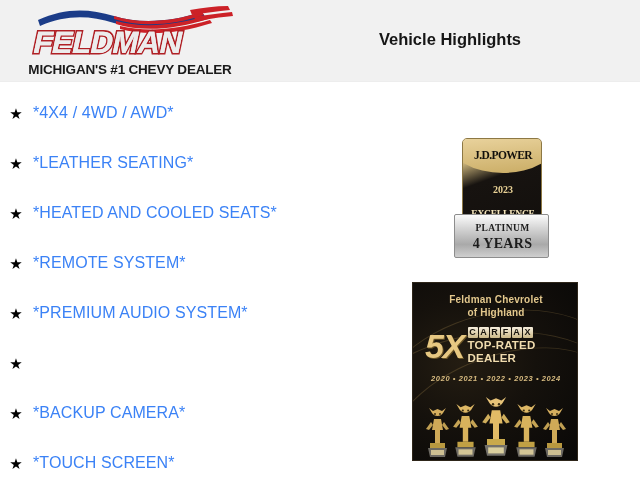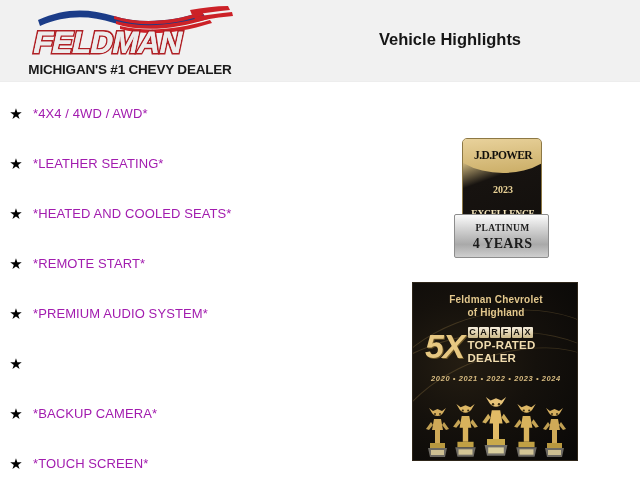--- a/index.html
+++ b/index.html
@@ -81,22 +81,22 @@
   }
   .hl-star {
     font-size: 15px;
     line-height: 1;
     color: #000;
     width: 16px;
     text-align: center;
     flex: 0 0 auto;
   }
   .hl-text {
-    font-size: 13px;
-    color: #a21caf;
+    font-size: 16px;
+    color: #3b82f6;
     letter-spacing: 0.1px;
     white-space: nowrap;
   }
 
   
   .jdpower-badge {
     position: absolute;
     left: 454px; top: 138px;
     width: 95px; height: 92px;
   }
@@ -307,21 +307,21 @@
   <li class="hl-item">
     <span class="hl-star">★</span>
     <span class="hl-text">*LEATHER SEATING*</span>
   </li>
   <li class="hl-item">
     <span class="hl-star">★</span>
     <span class="hl-text">*HEATED AND COOLED SEATS*</span>
   </li>
   <li class="hl-item">
     <span class="hl-star">★</span>
-    <span class="hl-text">*REMOTE START*</span>
+    <span class="hl-text">*REMOTE SYSTEM*</span>
   </li>
   <li class="hl-item">
     <span class="hl-star">★</span>
     <span class="hl-text">*PREMIUM AUDIO SYSTEM*</span>
   </li>
   <li class="hl-item">
     <span class="hl-star">★</span>
   </li>
   <li class="hl-item">
     <span class="hl-star">★</span>

